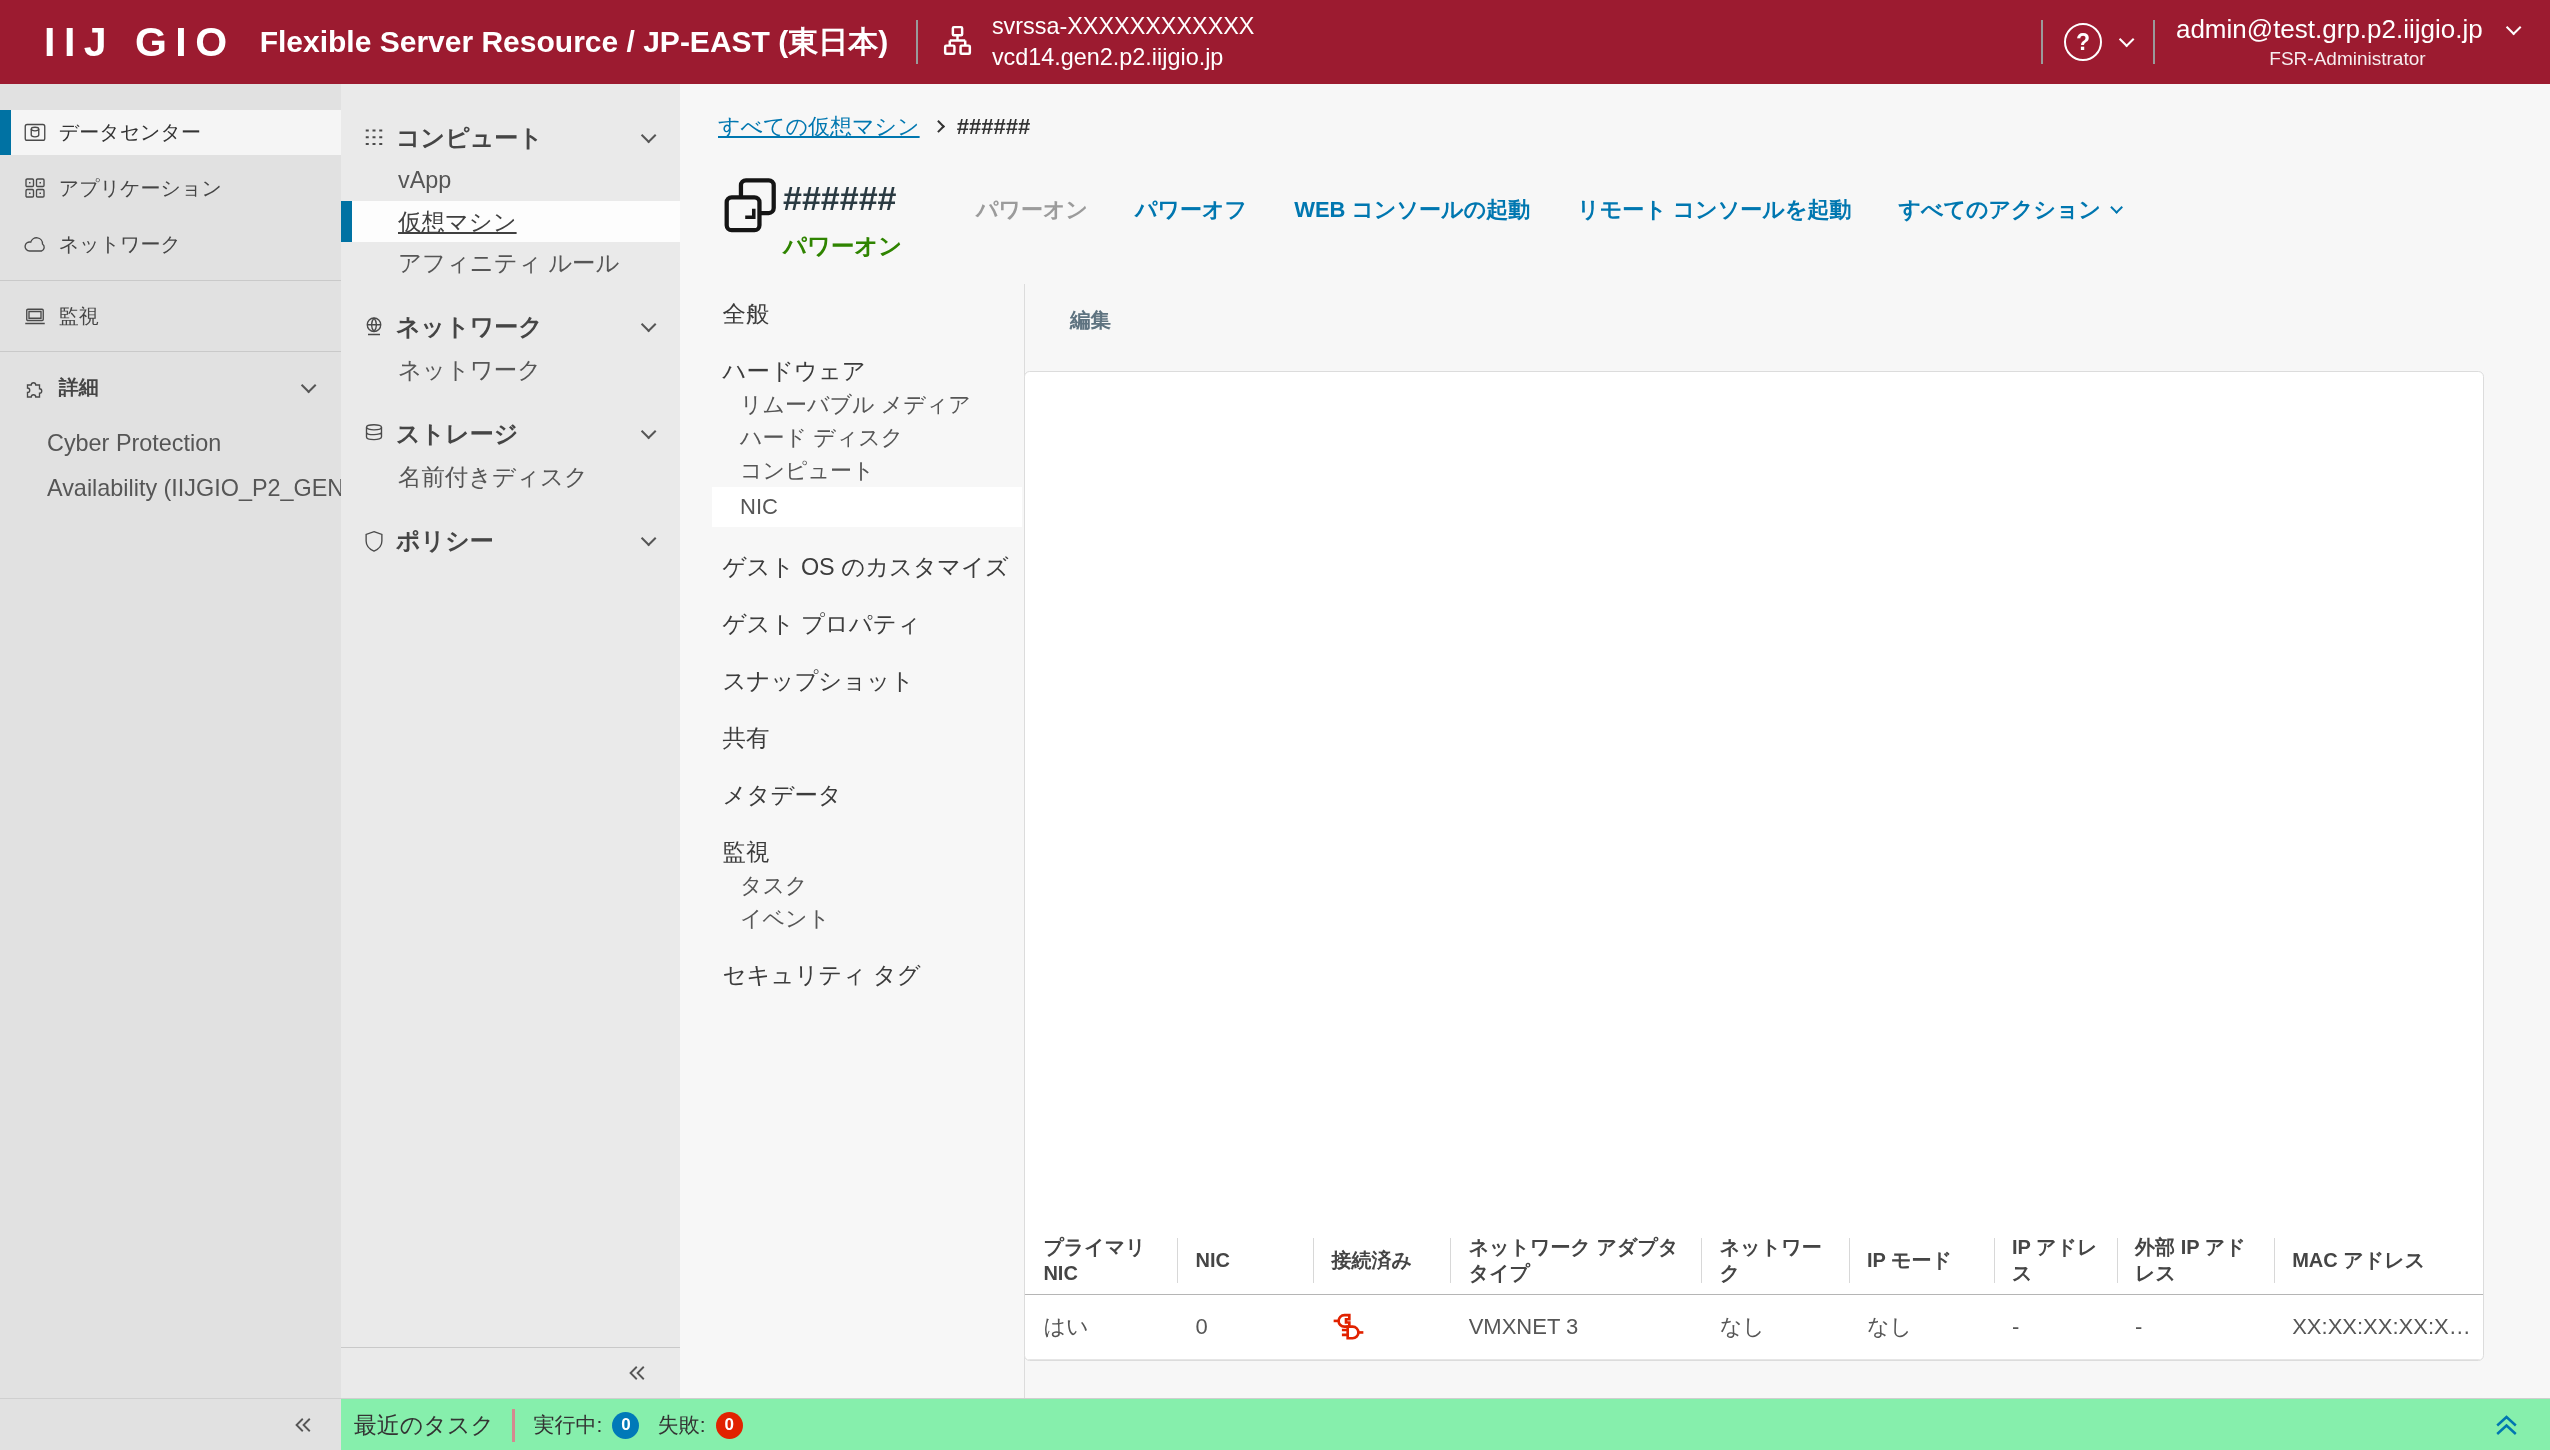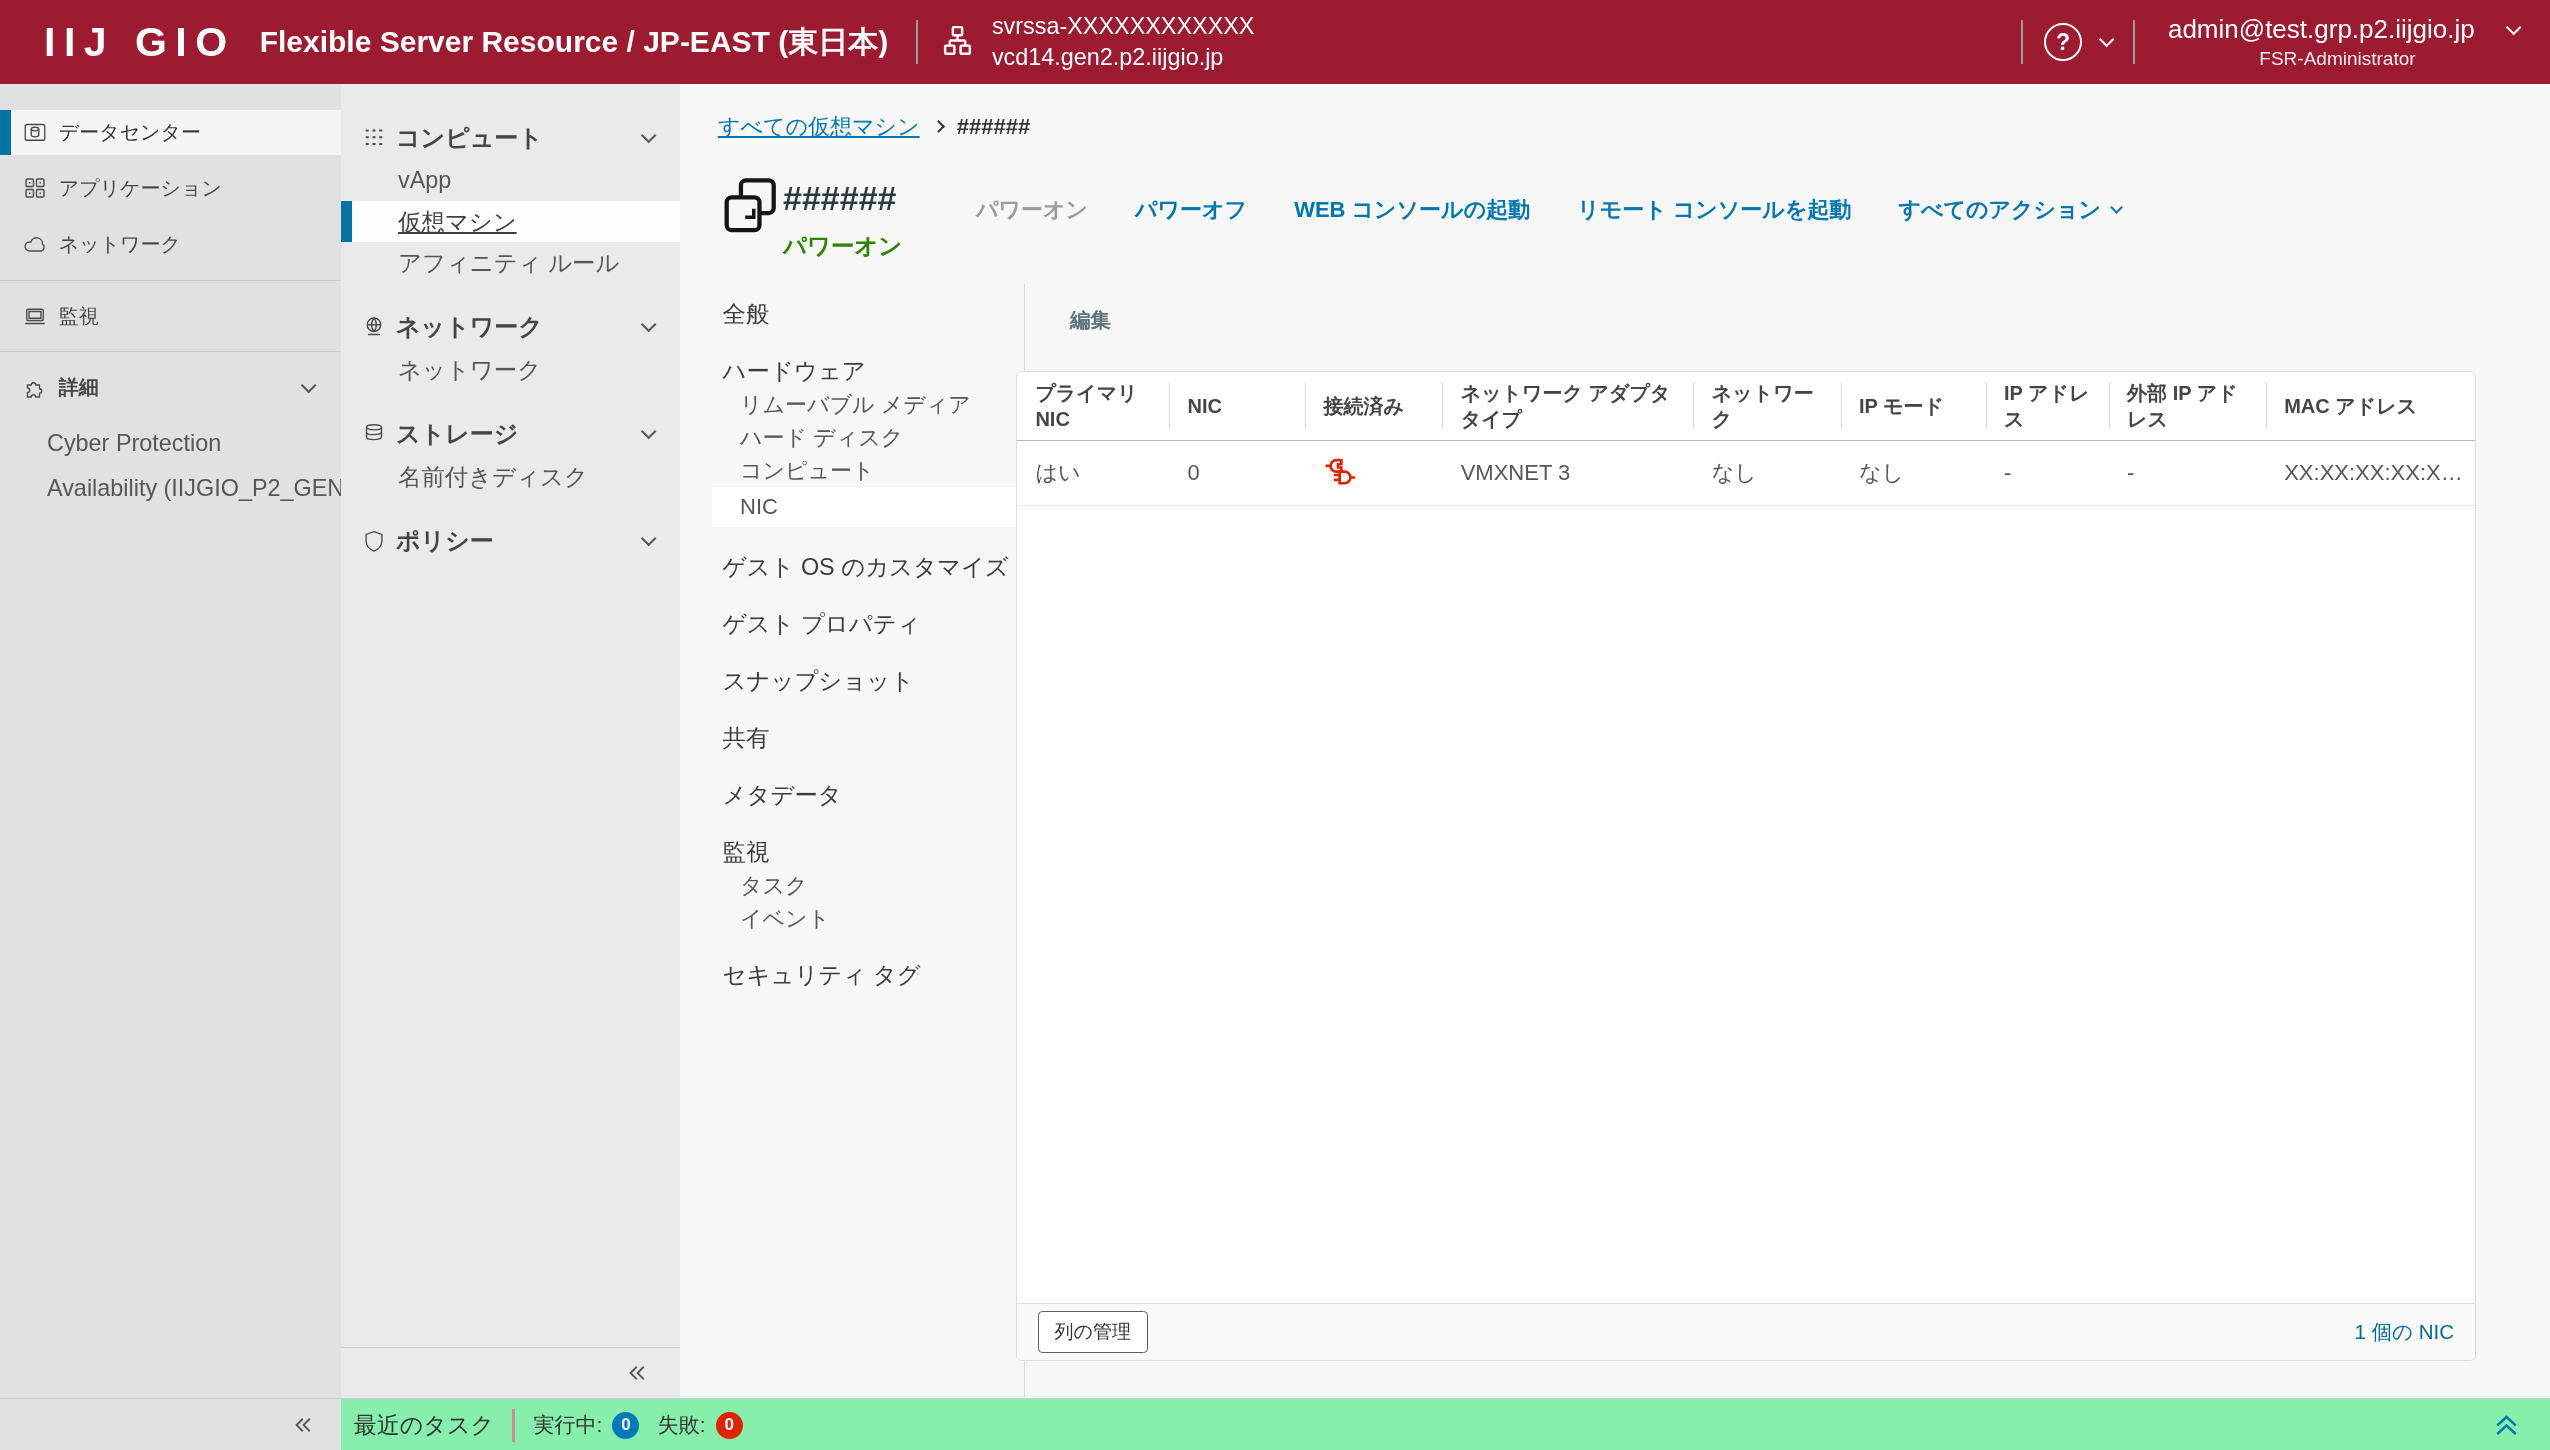--- a/index.html
+++ b/index.html
@@ -15,21 +15,21 @@
   .hdr-div.first{margin-left:28px;}
   .server-blk{display:flex;align-items:center;gap:15.6px;}
   .server-lines{display:flex;flex-direction:column;gap:4.3px;font-size:23.4px;line-height:1.15;}
   .spacer{flex:1;}
   .help-blk{display:flex;align-items:center;gap:18.4px;}
   .help-circle{width:38px;height:38px;border:2.1px solid #fff;border-radius:50%;
        display:flex;align-items:center;justify-content:center;font-size:23px;font-weight:600;}
   .chev{display:inline-block;width:11.3px;height:11.3px;border-right:2.1px solid currentColor;
        border-bottom:2.1px solid currentColor;transform:rotate(45deg) translate(-1.4px,-1.4px);}
   .account-blk{margin:0 31px 0 0;display:flex;flex-direction:column;align-items:center;gap:2.8px;}
-  .account-top{display:flex;align-items:center;gap:33px;font-size:26px;margin-left:12px;}
+  .account-top{display:flex;align-items:center;gap:25px;font-size:26px;}
   .account-role{font-size:19px;opacity:.92;}
   
   .body-row{flex:1;display:flex;min-height:0;}
   
   .sb1{width:341px;flex:0 0 auto;background:#E1E1E1;padding-top:25.5px;position:relative;}
   .sb1-item{position:relative;height:45px;display:flex;align-items:center;gap:11.3px;
        padding-left:23.4px;font-size:20px;color:#454545;margin-bottom:11.3px;cursor:pointer;}
   .sb1-item .ic{flex:0 0 24px;width:24px;height:24px;color:#4a4a4a;}
   .sb1-item.sel{background:#F5F5F5;color:#333;}
   .sb1-item.sel::before{content:"";position:absolute;left:0;top:0;bottom:0;width:10.6px;background:#0072A3;}
@@ -71,22 +71,22 @@
   .vmnav{position:absolute;left:32px;top:213px;width:310px;}
   .vmnav-item{height:34px;display:flex;align-items:center;padding-left:10.6px;font-size:23.4px;
        color:#3c3c3c;cursor:pointer;}
   .vmnav-item.top{margin-top:23px;}
   .vmnav-item.first{margin-top:0;}
   .vmnav-item.sub{height:33px;padding-left:28px;font-size:22px;color:#565656;}
   .vmnav-item.sel{background:#FFFFFF;height:40px;}
   .vdivider{position:absolute;left:344px;top:200px;width:0;height:1114px;border-left:1.4px solid #DCDCDC;}
   .edit-link{position:absolute;left:390px;top:222px;font-size:20.5px;font-weight:600;color:#5E7380;cursor:pointer;}
   
-  .card{position:absolute;left:336px;top:287px;width:1460px;height:990px;background:#fff;
-       border:1.4px solid #DCDCDC;border-radius:5.7px;display:flex;flex-direction:column;overflow:hidden;}
+  .card{position:absolute;left:344px;top:287px;width:1460px;height:990px;background:#fff;
+       border:1.4px solid #DCDCDC;border-radius:5.7px;display:flex;flex-direction:row;overflow:hidden;align-items:flex-end;}
   table.nic{border-collapse:collapse;table-layout:fixed;width:100%;flex:0 0 auto;}
   table.nic th{position:relative;height:68px;text-align:left;vertical-align:middle;
        font-size:20px;font-weight:700;color:#454545;padding:5.7px 10px 5.7px 18.4px;line-height:1.3;
        border-bottom:1.4px solid #B5B5B5;cursor:pointer;}
   table.nic th+th::before{content:"";position:absolute;left:0;top:11.3px;bottom:11.3px;border-left:1.4px solid #D8D8D8;}
   table.nic td{height:65px;font-size:22px;color:#565656;padding:2.8px 10px 2.8px 18.4px;
        border-bottom:1.4px solid #E6E6E6;vertical-align:middle;}
   td.dark{color:#2d2d2d;}
   .card-empty{flex:1;background:#fff;}
   .card-foot{flex:0 0 57px;background:#FAFAFA;border-top:1.4px solid #DCDCDC;display:flex;

